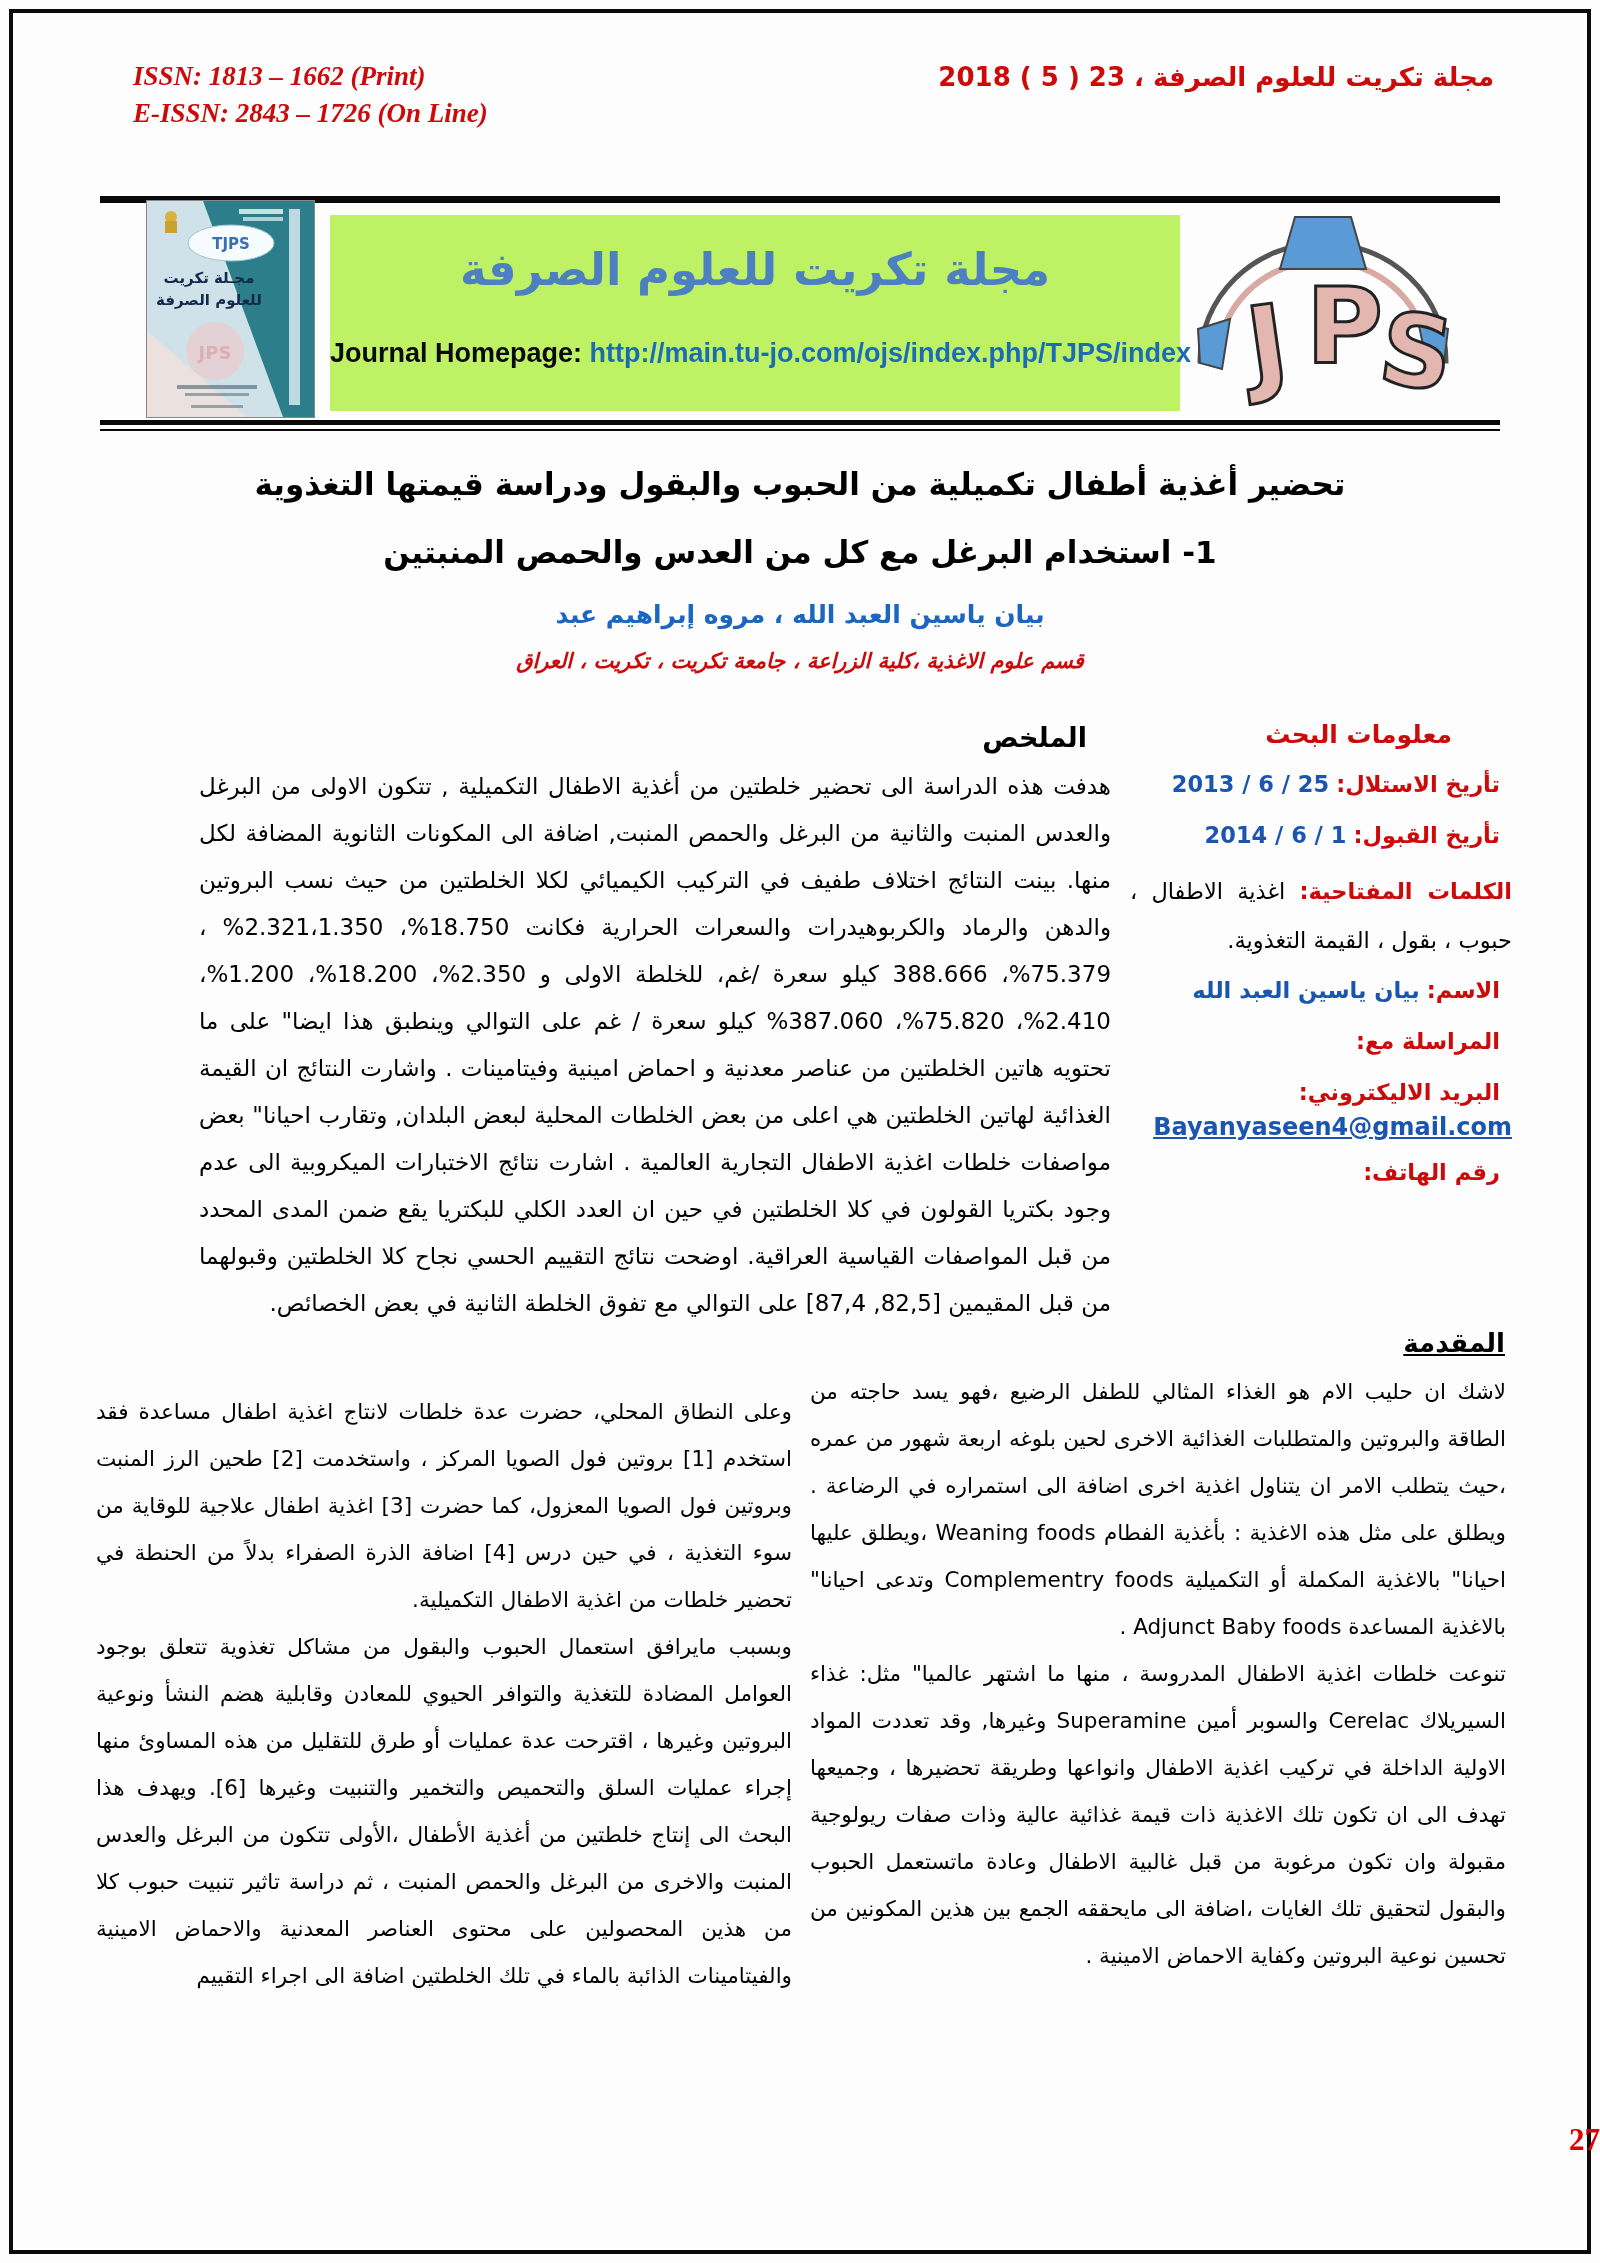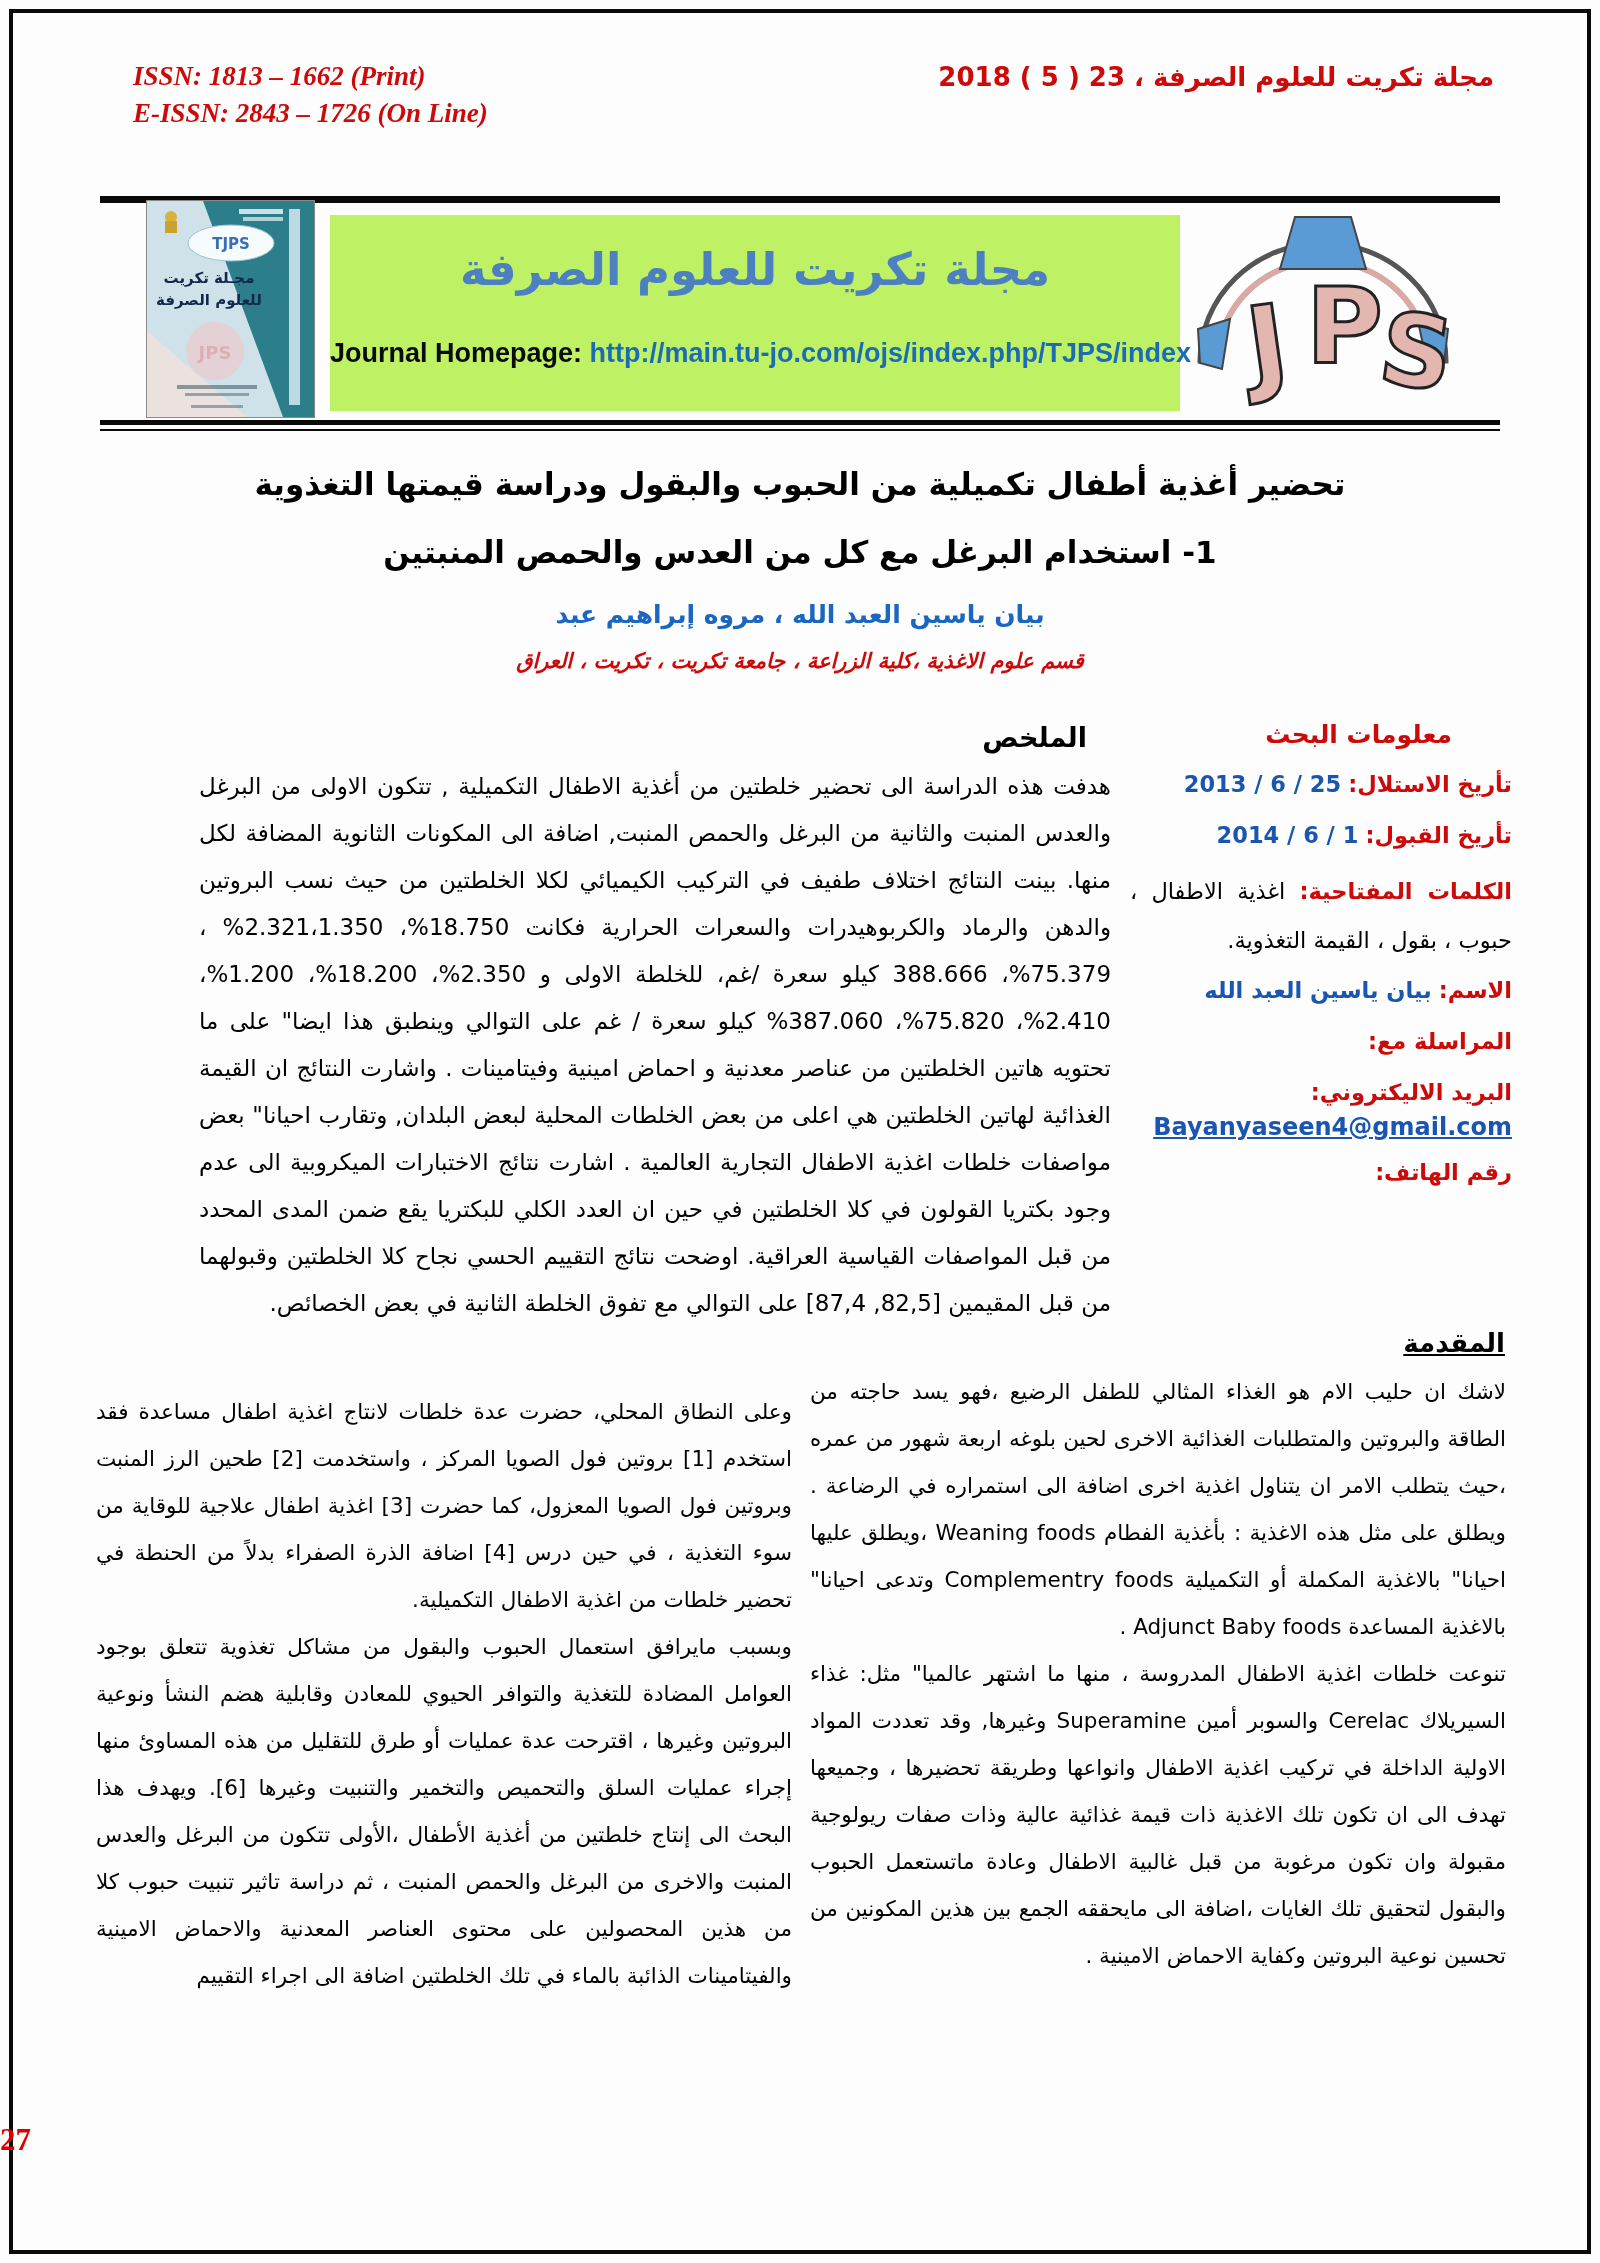--- a/index.html
+++ b/index.html
@@ -51,21 +51,21 @@
   .t-affil{color:#cc0a0a;font-size:21px;font-weight:bold;font-style:italic;margin:0;}
 
   
   .abstract{position:absolute;left:195px;top:722px;width:920px;direction:rtl;}
   .abs-head{font-size:27px;font-weight:bold;margin:0 28px 10px 0;}
   .abs-text{font-size:23px;line-height:47px;text-align:justify;margin:4px;}
 
   
   .sidebar{position:absolute;left:1130px;top:720px;width:382px;direction:rtl;font-size:22.5px;}
   .sb-head{color:#cc0a0a;font-weight:bold;font-size:25px;margin:0 60px 16px 0;}
-  .sb-line{margin:0 0 13px 0;line-height:38px;}
+  .sb-line{margin:0 12px 13px 0;line-height:38px;}
   .sb-lbl{color:#cc0a0a;font-weight:bold;}
   .sb-blue{color:#1a56b0;font-weight:bold;}
   .sb-black{color:#000;}
   .sb-gap{margin-top:32px;}
   .sb-kw{line-height:49px;margin:0 0 6px 0;text-align:justify;}
   .sb-email{
     display:block;direction:ltr;text-align:right;color:#1a56b0;font-weight:bold;
     text-decoration:underline;font-size:24px;margin:2px 0 12px 0;
   }
 
@@ -74,21 +74,21 @@
     position:absolute;right:95px;top:1328px;direction:rtl;
     font-size:26px;font-weight:bold;text-decoration:underline;
   }
   .col{direction:rtl;font-size:21.5px;line-height:47px;text-align:justify;}
   .col p{margin:0;}
   .col-right{position:absolute;left:810px;top:1368px;width:696px;}
   .col-left{position:absolute;left:96px;top:1388px;width:696px;}
 
   
   .pagenum{
-    position:absolute;left:0;top:2122px;width:1600px;text-align:left;
+    position:absolute;left:0;top:2122px;width:1600px;text-align:right;
     color:#e00000;font-weight:bold;font-size:31px;font-family:"Liberation Serif",serif;
   }
 </style>
 </head>
 <body>
 
 <div class="page-frame"></div>
 
 <div class="issn-block">
   <div>ISSN: 1813 – 1662 (Print)</div>

